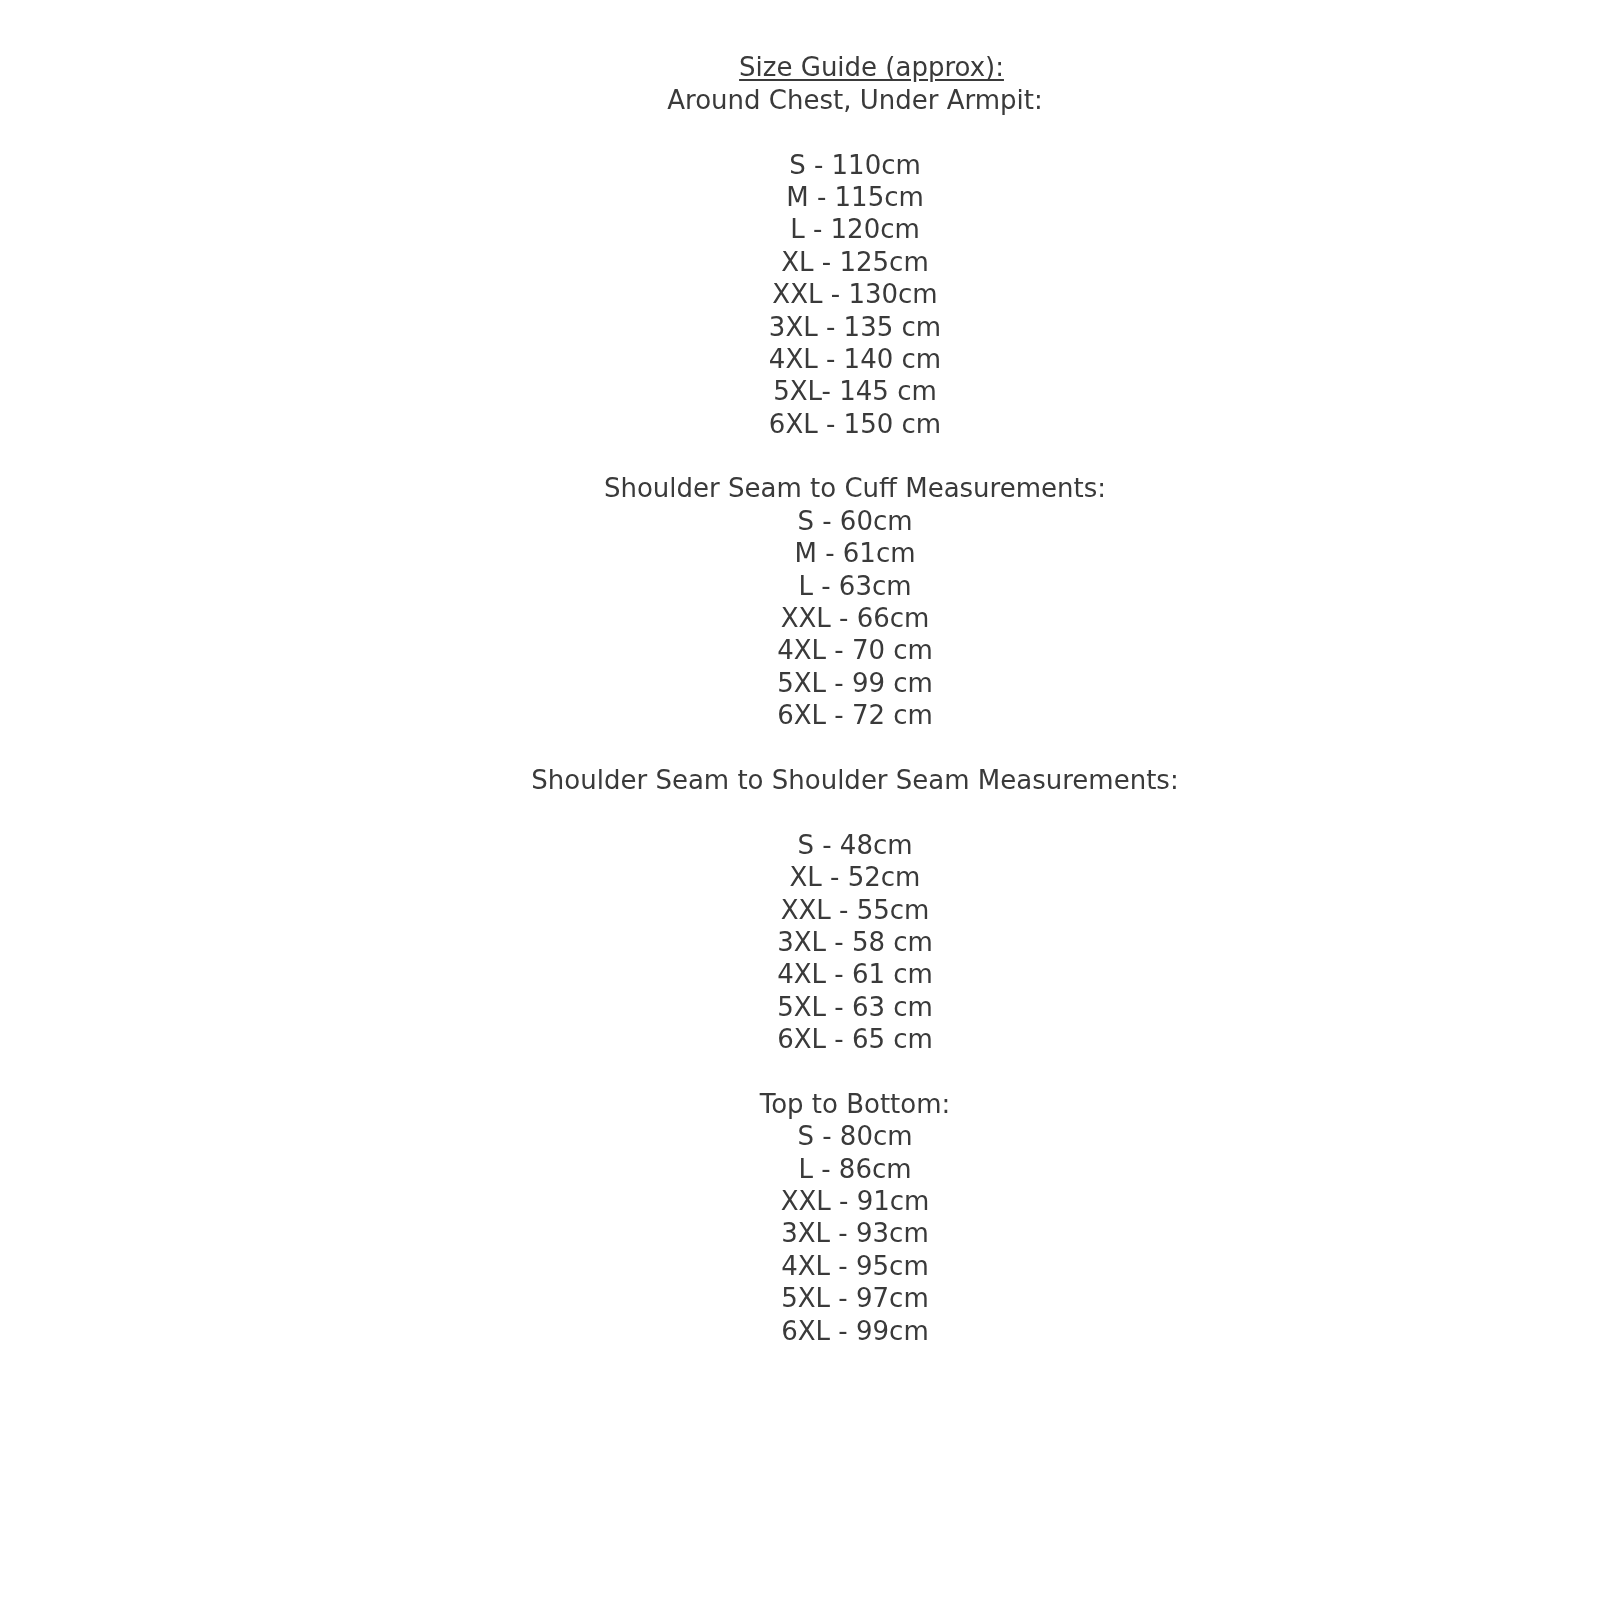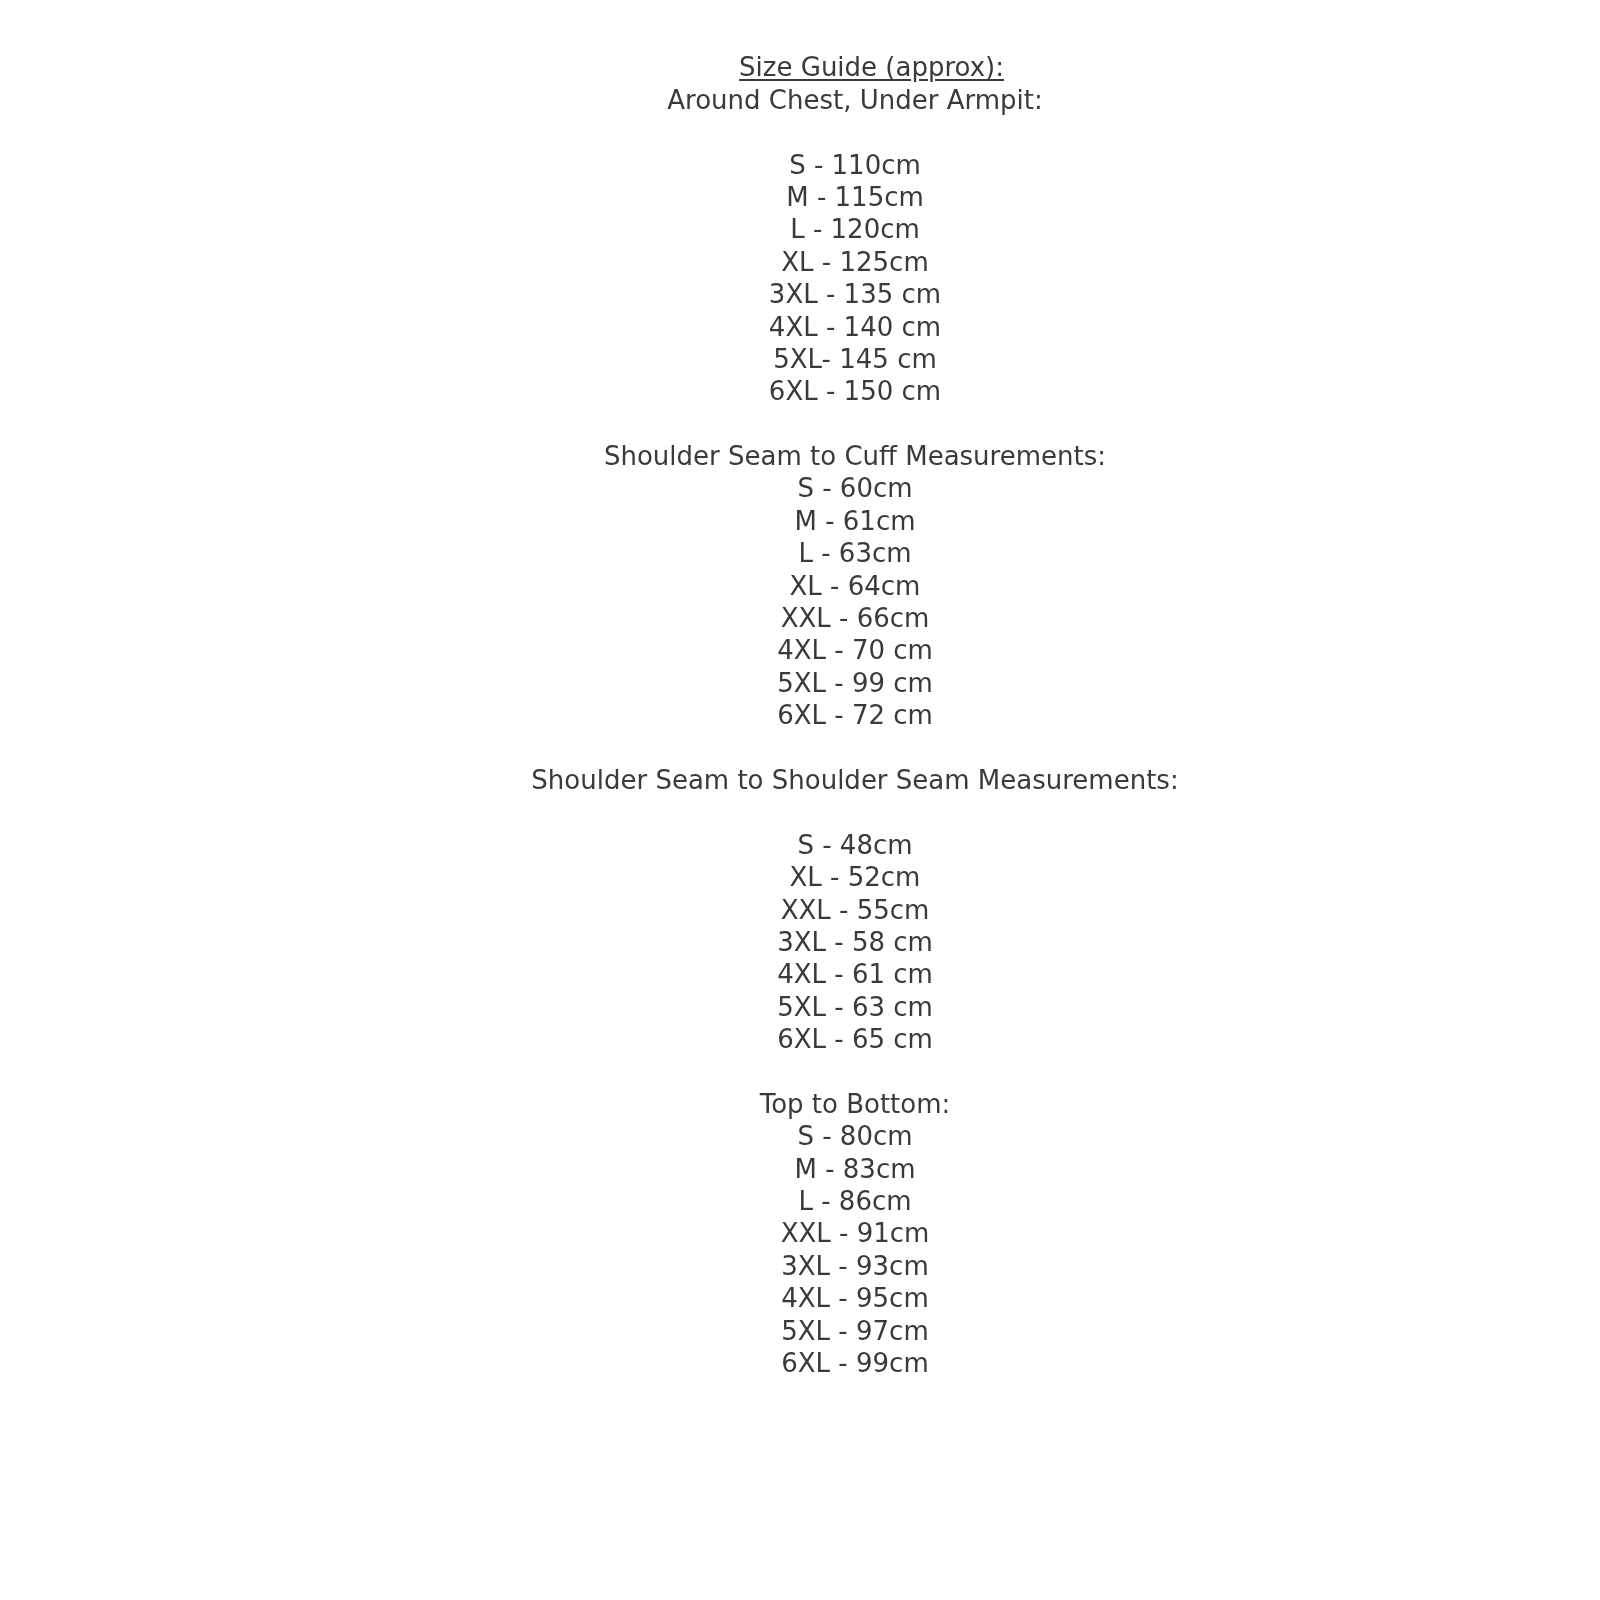--- a/index.html
+++ b/index.html
@@ -43,47 +43,46 @@
     <span class="page-title-text">Size Guide (approx):</span>
   </div>
 
 <div class="spacer"></div>
     <div class="line">Around Chest, Under Armpit:</div>
     <div class="spacer"></div>
     <div class="line">S - 110cm</div>
     <div class="line">M - 115cm</div>
     <div class="line">L - 120cm</div>
     <div class="line">XL - 125cm</div>
+    <div class="line">XXL - 130cm</div>
     <div class="line">3XL - 135 cm</div>
     <div class="line">4XL - 140 cm</div>
     <div class="line">5XL- 145 cm</div>
     <div class="line">6XL - 150 cm</div>
     <div class="spacer"></div>
     <div class="line">Shoulder Seam to Cuff Measurements:</div>
     <div class="line">S - 60cm</div>
     <div class="line">M - 61cm</div>
     <div class="line">L - 63cm</div>
-    <div class="line">XL - 64cm</div>
     <div class="line">XXL - 66cm</div>
     <div class="line">4XL - 70 cm</div>
     <div class="line">5XL - 99 cm</div>
     <div class="line">6XL - 72 cm</div>
     <div class="spacer"></div>
     <div class="line">Shoulder Seam to Shoulder Seam Measurements:</div>
     <div class="spacer"></div>
     <div class="line">S - 48cm</div>
     <div class="line">XL - 52cm</div>
     <div class="line">XXL - 55cm</div>
     <div class="line">3XL - 58 cm</div>
     <div class="line">4XL - 61 cm</div>
     <div class="line">5XL - 63 cm</div>
     <div class="line">6XL - 65 cm</div>
     <div class="spacer"></div>
     <div class="line">Top to Bottom:</div>
     <div class="line">S - 80cm</div>
-    <div class="line">M - 83cm</div>
     <div class="line">L - 86cm</div>
     <div class="line">XXL - 91cm</div>
     <div class="line">3XL - 93cm</div>
     <div class="line">4XL - 95cm</div>
     <div class="line">5XL - 97cm</div>
     <div class="line">6XL - 99cm</div>
   </div>
 
 </body></html>

